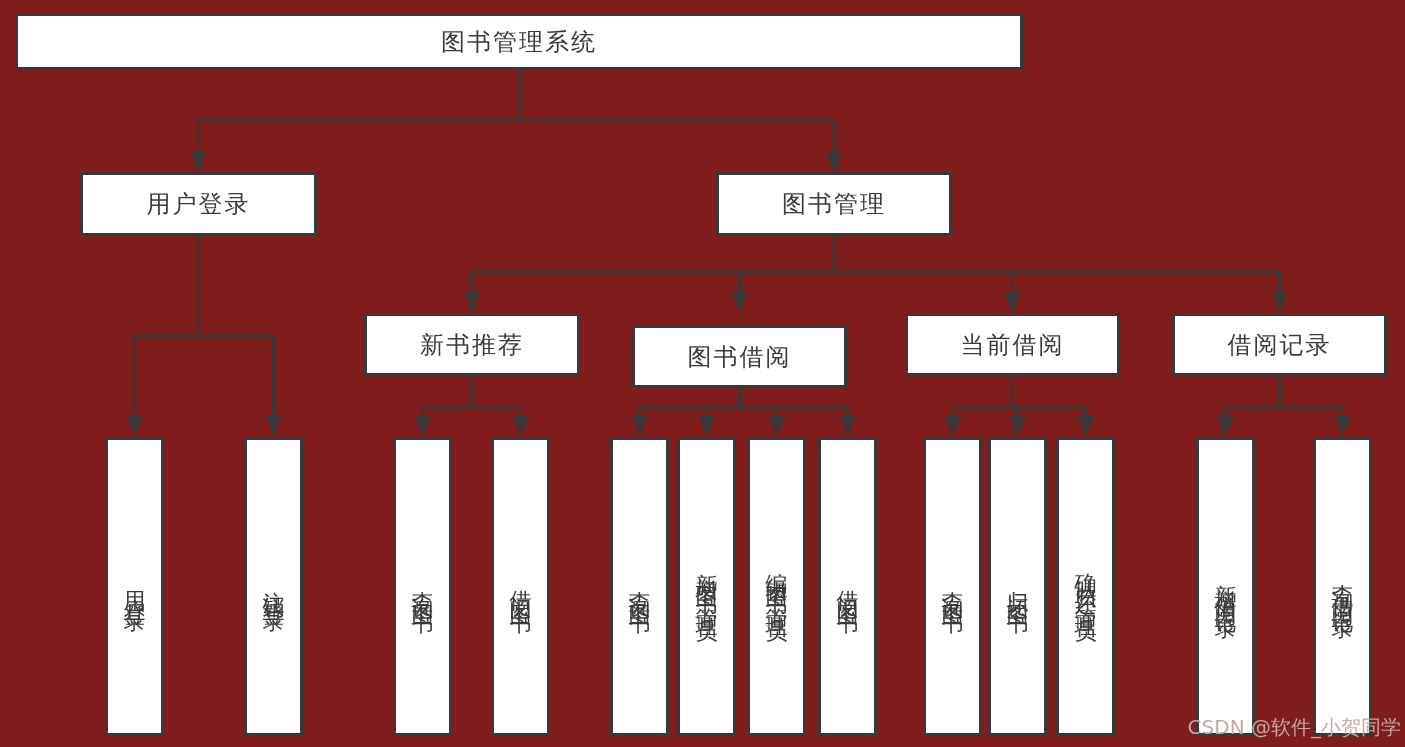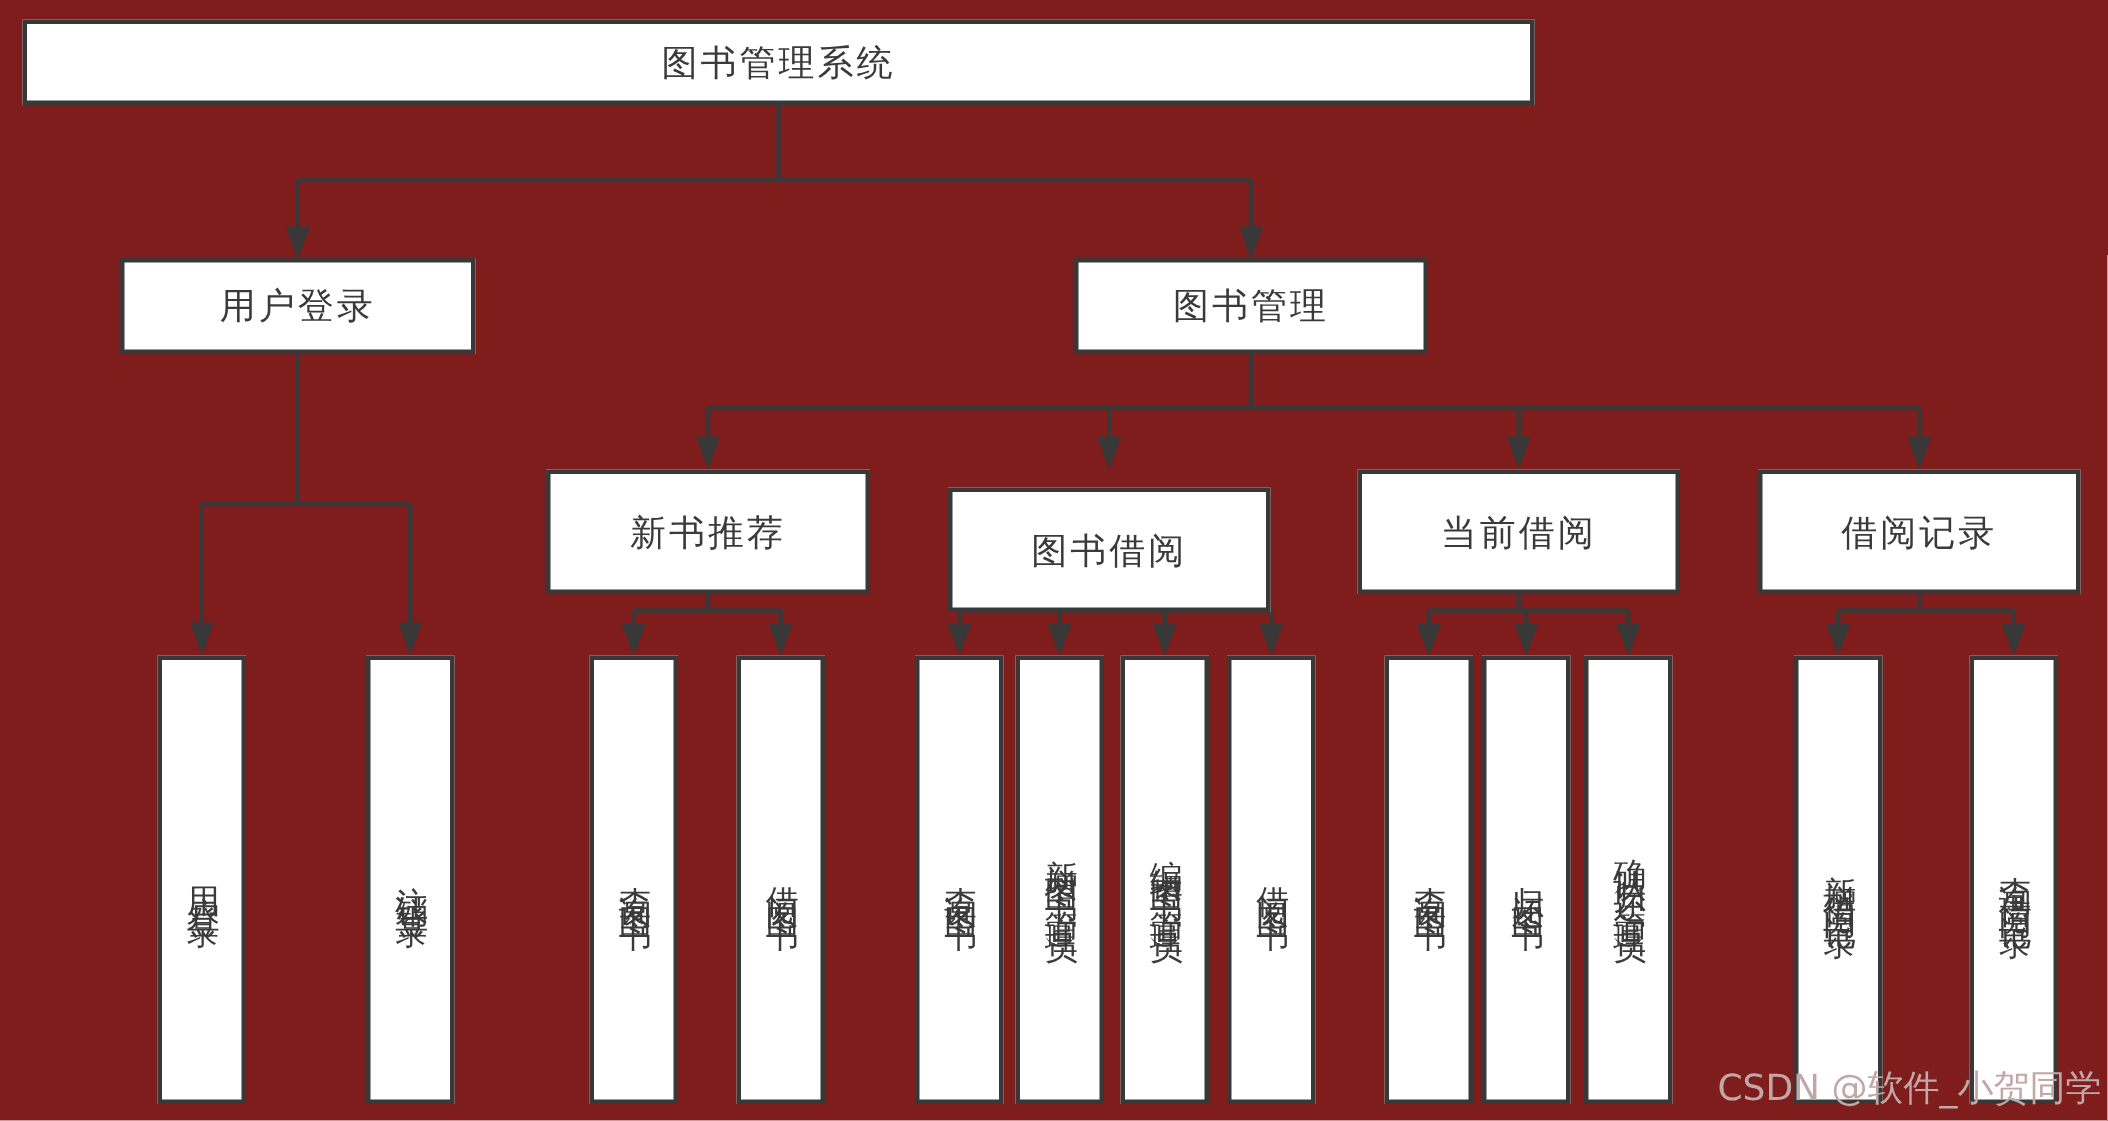--- a/index.html
+++ b/index.html
@@ -31,43 +31,43 @@
   .hlabel {
     font-size: 24px;
     line-height: 1;
     letter-spacing: 2px;
     white-space: nowrap;
     color: #3a3a3a;
   }
   .title-box   { left: 15px;  top: 13px;  width: 1008px; height: 57px; }
   .lv2-user    { left: 80px;  top: 172px; width: 237px;  height: 64px; }
   .lv2-book    { left: 716px; top: 172px; width: 236px;  height: 64px; text-align: center; }
-  .lv3         { top: 313px; width: 215px; height: 83px; }
+  .lv3         { top: 313px; width: 215px; height: 63px; }
   .lv3-recommend { left: 364px; width: 216px; }
   .lv3-borrow    { left: 632px; margin-top: 12px; }
   .lv3-current   { left: 905px; }
-  .lv3-records   { left: 1172px; }
+  .lv3-records   { left: 1172px; font-family: Liberation Serif, serif; }
   .leaf {
     top: 437px;
     width: 59px;
     height: 299px;
   }
   .vlabel {
     writing-mode: vertical-rl;
     text-orientation: mixed;
     font-size: 22px;
     letter-spacing: 7px;
     line-height: 1;
     color: #3a3a3a;
   }
   .watermark {
     position: absolute;
     right: 4px;
     bottom: 6px;
-    font-size: 24px;
+    font-size: 20px;
     color: #c2a7a7;
     z-index: 2;
     white-space: nowrap;
   }
 </style>
 </head>
 <body>
 
 <div class="stage">
 

